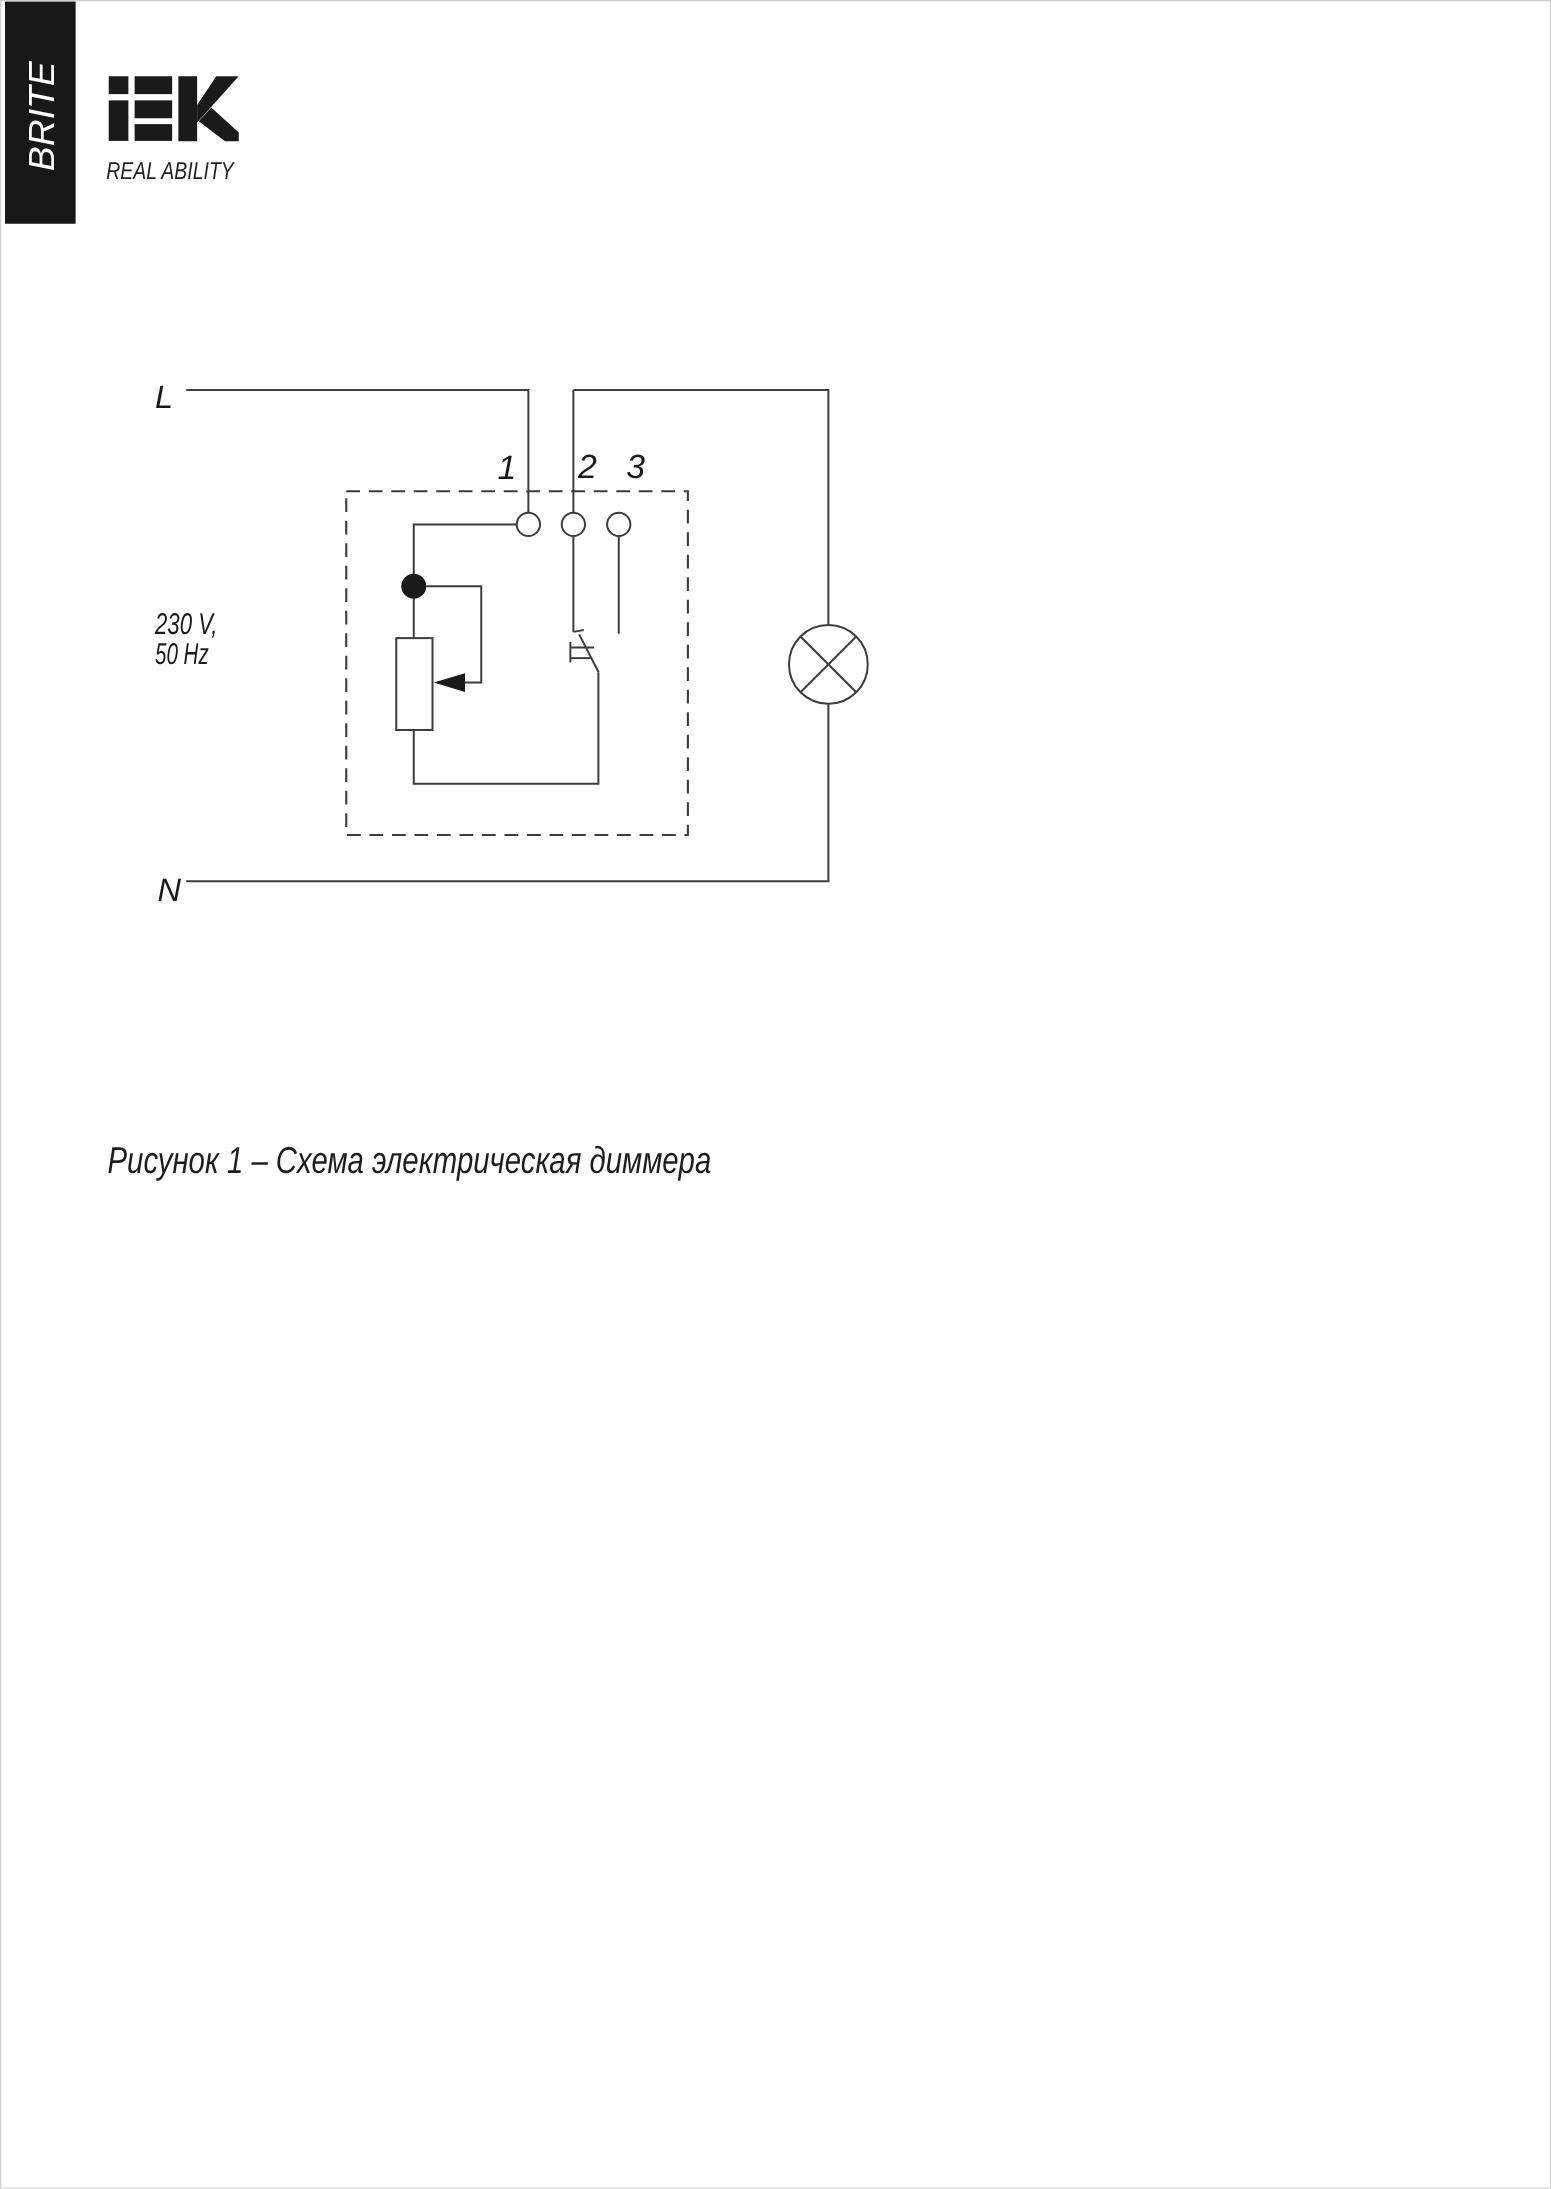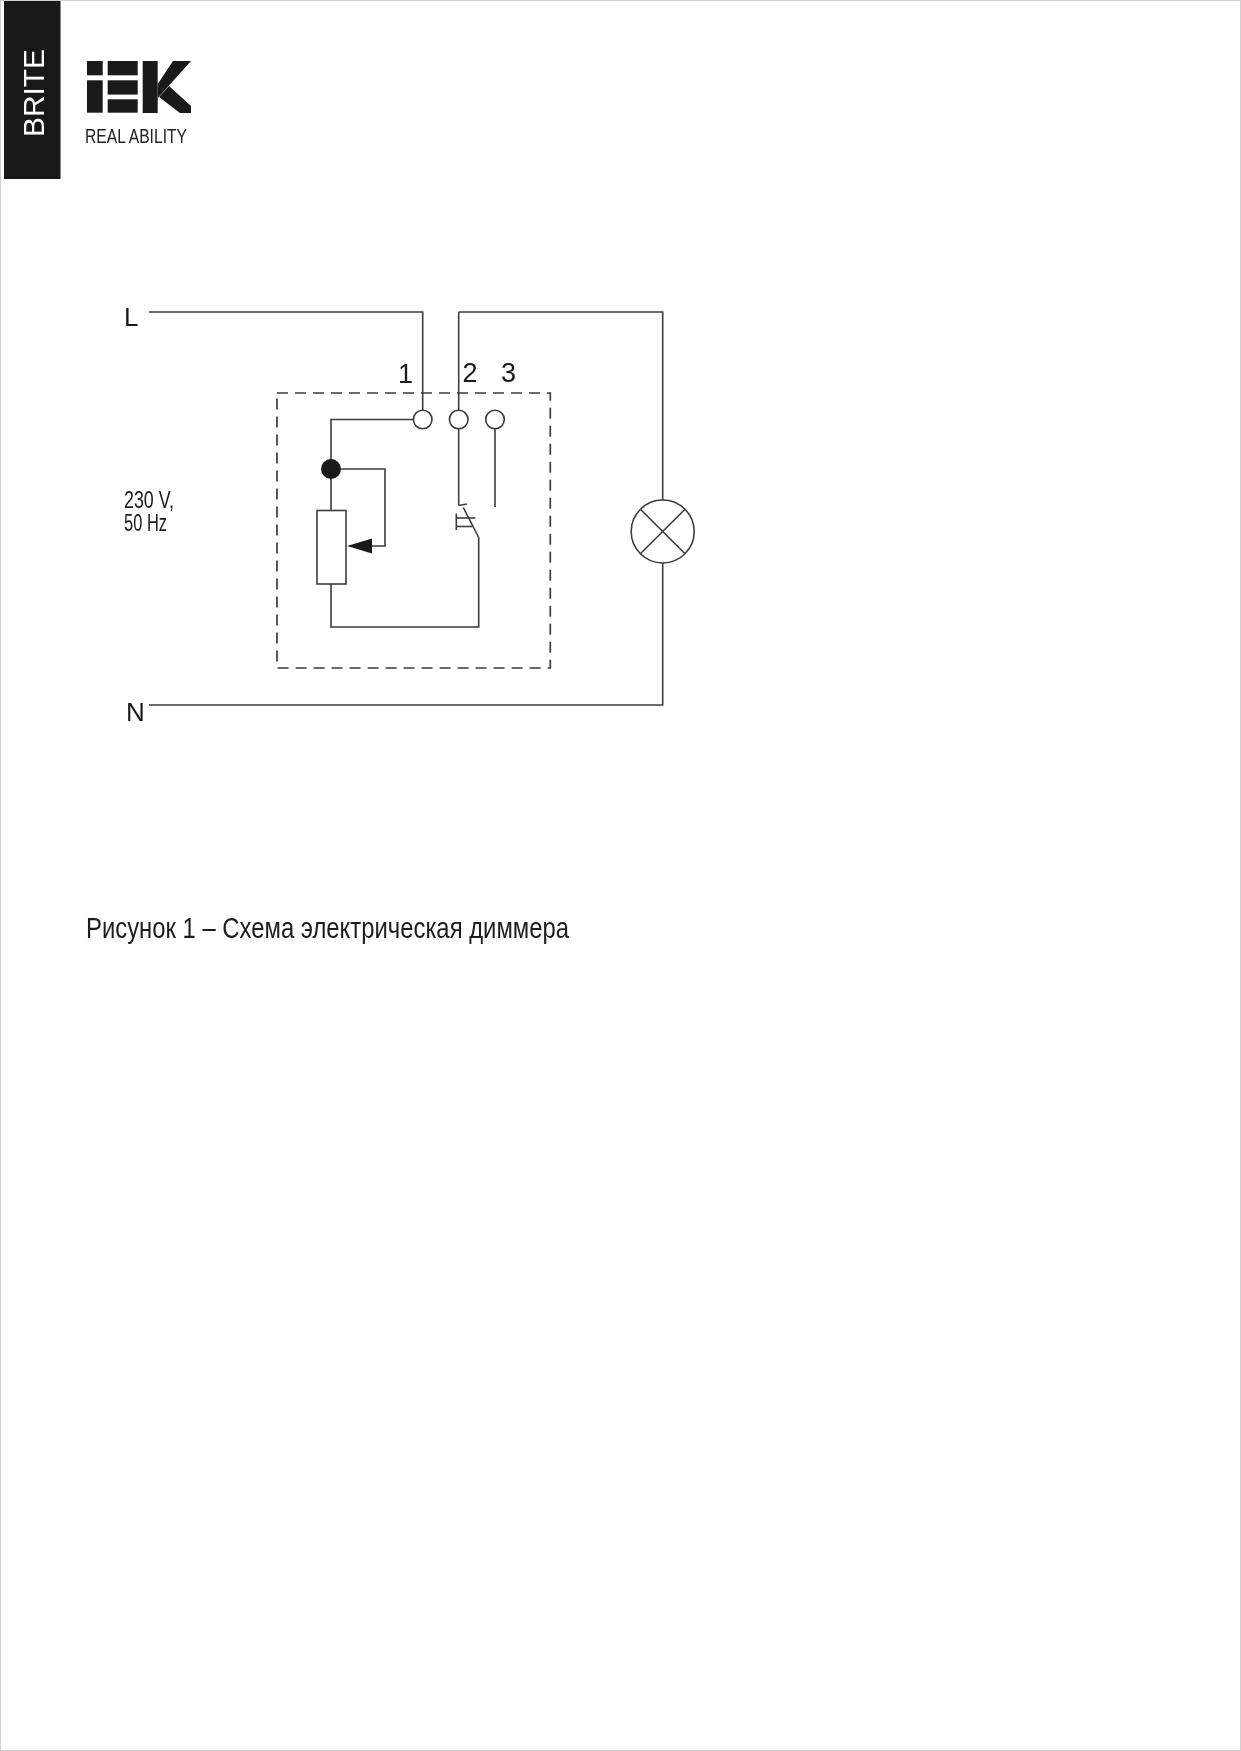--- a/index.html
+++ b/index.html
@@ -4,20 +4,21 @@
 <style>
   html,body{margin:0;padding:0;background:#ffffff;}
   .page{
     position:relative;
     width:1241px;height:1751px;
     background:#ffffff;
     border:1px solid #cfcfcf;
     box-sizing:border-box;
     overflow:hidden;
     font-family:"Liberation Sans", sans-serif;
+    font-style:italic;
   }
   svg{position:absolute;left:0;top:0;}
   svg text{font-family:"Liberation Sans", sans-serif;}
 </style>
 </head>
 <body>
 
 <div class="page">
   <svg width="1241" height="1751" viewBox="0 0 1241 1751">
 

